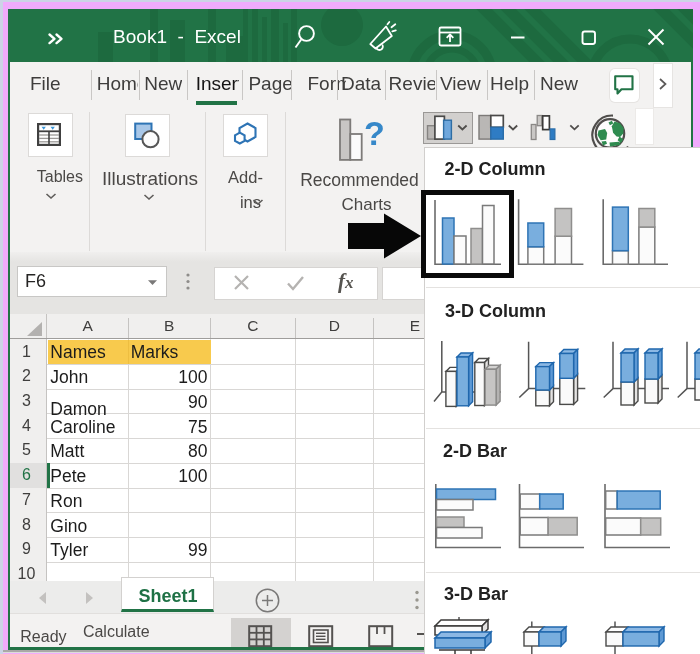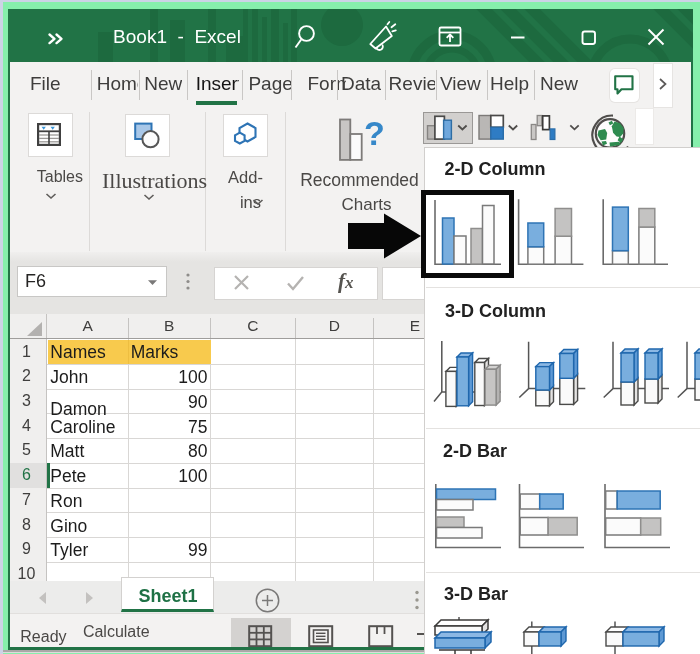--- a/index.html
+++ b/index.html
@@ -7,21 +7,21 @@
   .tb { top:11px; font-size:19px; overflow:hidden; white-space:nowrap; height:26px; }
   .gsep { top:4px; width:1px; height:139px; background:#dcdad8; }
   .hgl { left:36.9px; width:644px; height:1px; background:#d9d7d5; }
   .rn { left:0; width:33px; text-align:center; font-size:16px; color:#3f3e3d; }
   .nm { left:100px; width:97.5px; text-align:right; }
   .ph { font-size:18px; font-weight:bold; color:#212121; }
   .psep { left:1px; width:275px; height:1px; background:#e4e2e0; }
   html,body { width:700px; height:654px; overflow:hidden; background:#fff;
     font-family:"Liberation Sans", sans-serif; }
   .abs { position:absolute; }
-  #stage { position:relative; width:700px; height:654px; background:#86efac; }
+  #stage { position:relative; width:700px; height:654px; background:#f0abfc; }
 </style>
 </head>
 <body>
 <div id="stage">
 
   <div class="abs" style="left:0;top:0;width:700px;height:2px;background:#ccd3e6;"></div>
   <div class="abs" style="left:0;top:0;width:3px;height:654px;background:#ccd3e6;"></div>
 
   <div class="abs" id="titlebar" style="left:8px;top:9px;width:685px;height:53px;background:#217346;overflow:hidden;">
     <svg width="685" height="53" style="position:absolute;left:0;top:0;">
@@ -148,21 +148,21 @@
     <div class="abs" style="left:8px;top:59.5px;width:65px;text-align:right;font-size:16px;">Tables</div>
     <svg class="abs" style="left:35px;top:85px;" width="12" height="7">
         <path d="M1.5,1 L6,5 L10.5,1" fill="none" stroke="#5f5d5b" stroke-width="1.6"></path>
       </svg>
 
     <div class="abs" style="left:114.5px;top:6px;width:45px;height:43px;background:#fff;border:1px solid #dcdad8;"></div>
     <svg class="abs" style="left:123px;top:14px;" width="30" height="27">
       <rect x="2.2" y="1.6" width="16.3" height="15.4" fill="#a8c7e8" stroke="#2e74b5" stroke-width="2"></rect>
       <circle cx="17.5" cy="17.2" r="8.1" fill="#fcfcfc" stroke="#555" stroke-width="2"></circle>
     </svg>
-    <div class="abs" style="left:92px;top:59.5px;width:91px;text-align:center;font-size:22px;font-family:Liberation Serif, serif;">Illustrations</div>
+    <div class="abs" style="left:92px;top:59.5px;width:91px;text-align:center;font-size:19px;">Illustrations</div>
     <svg class="abs" style="left:132.5px;top:86px;" width="12" height="7">
         <path d="M1.5,1 L6,5 L10.5,1" fill="none" stroke="#5f5d5b" stroke-width="1.6"></path>
       </svg>
 
     <div class="abs" style="left:212.7px;top:6px;width:45px;height:43px;background:#fff;border:1px solid #dcdad8;"></div>
     <svg class="abs" style="left:221px;top:13px;" width="30" height="28">
       <path d="M16.5,2.5 L24.5,7 L24.5,16 L16.5,20.5 L8.5,16 L8.5,7 Z" fill="none" stroke="#2e74b5" stroke-width="2.1"></path>
       <path d="M8.8,11.7 L13.6,14.4 L13.6,19.8 L8.8,22.5 L4,19.8 L4,14.4 Z" fill="#ffffff" stroke="#2e74b5" stroke-width="2.1"></path>
     </svg>
     <div class="abs" style="left:213px;top:59.5px;width:45px;text-align:center;font-size:16.5px;">Add-</div>

